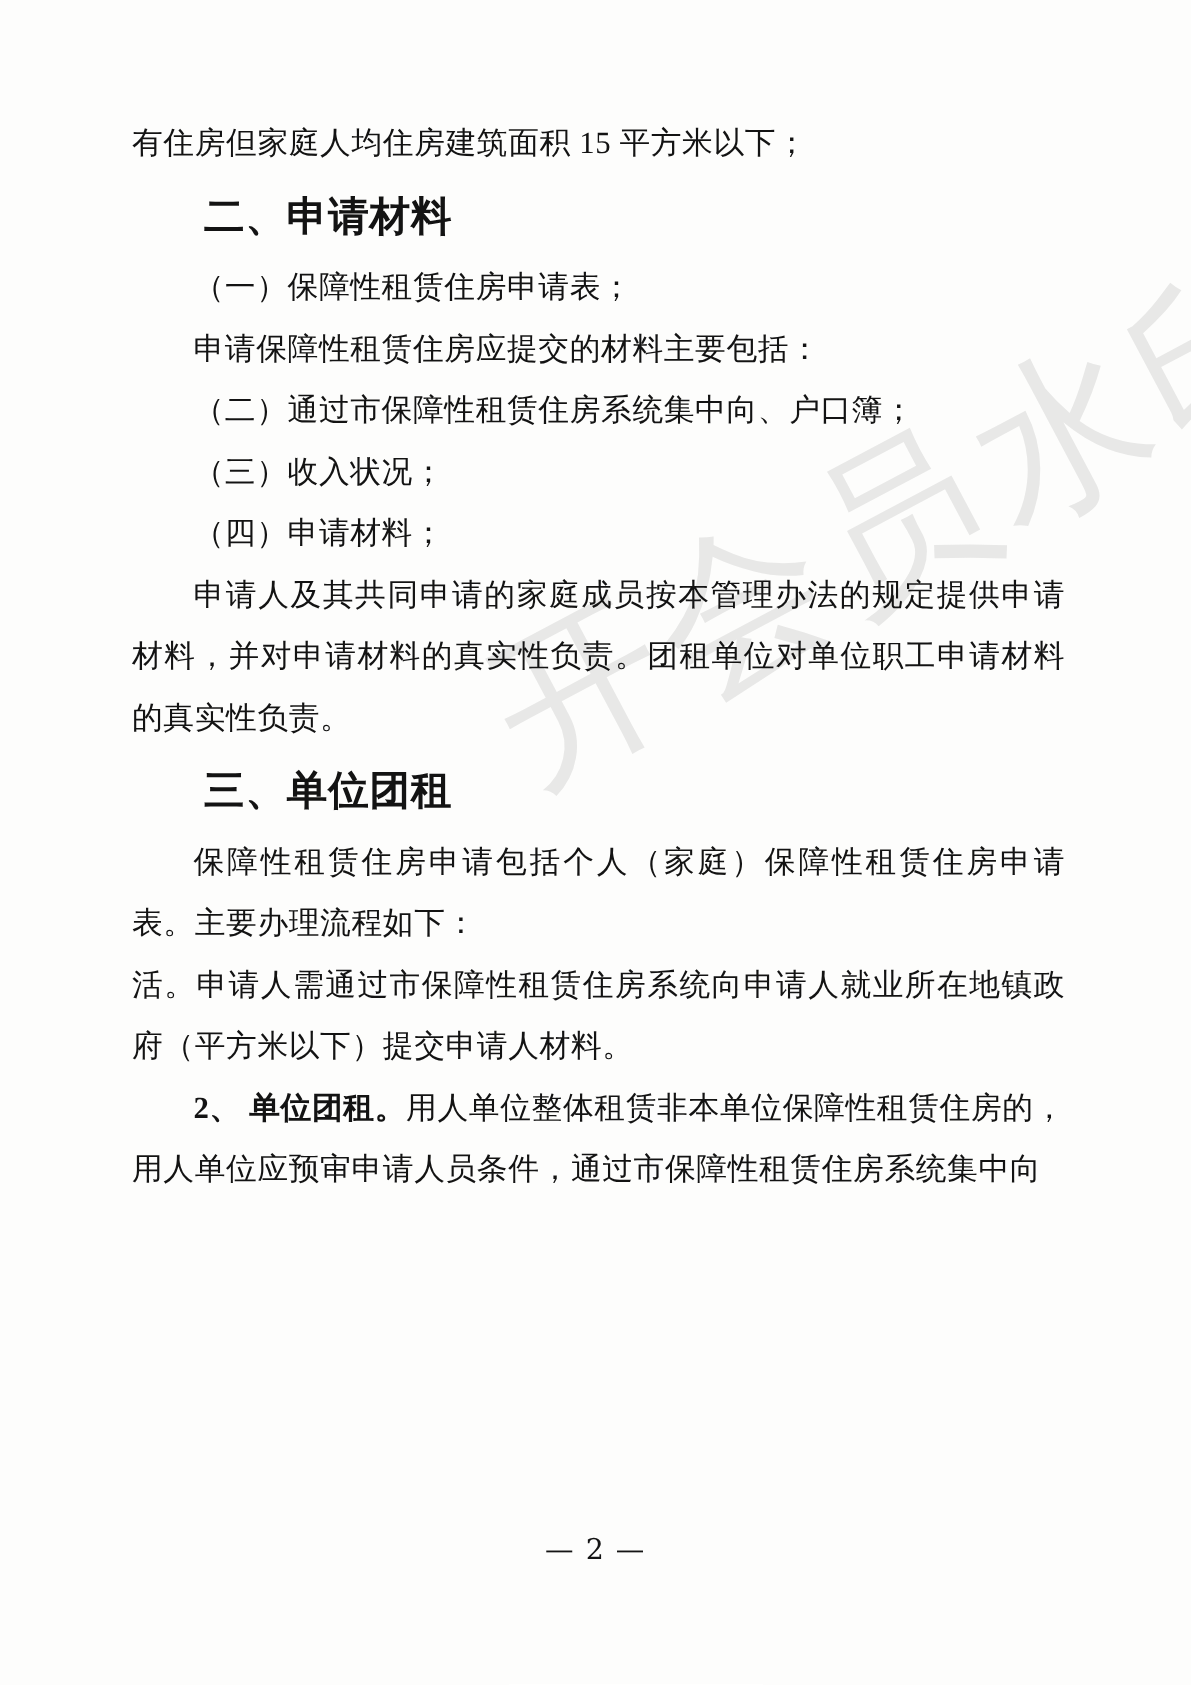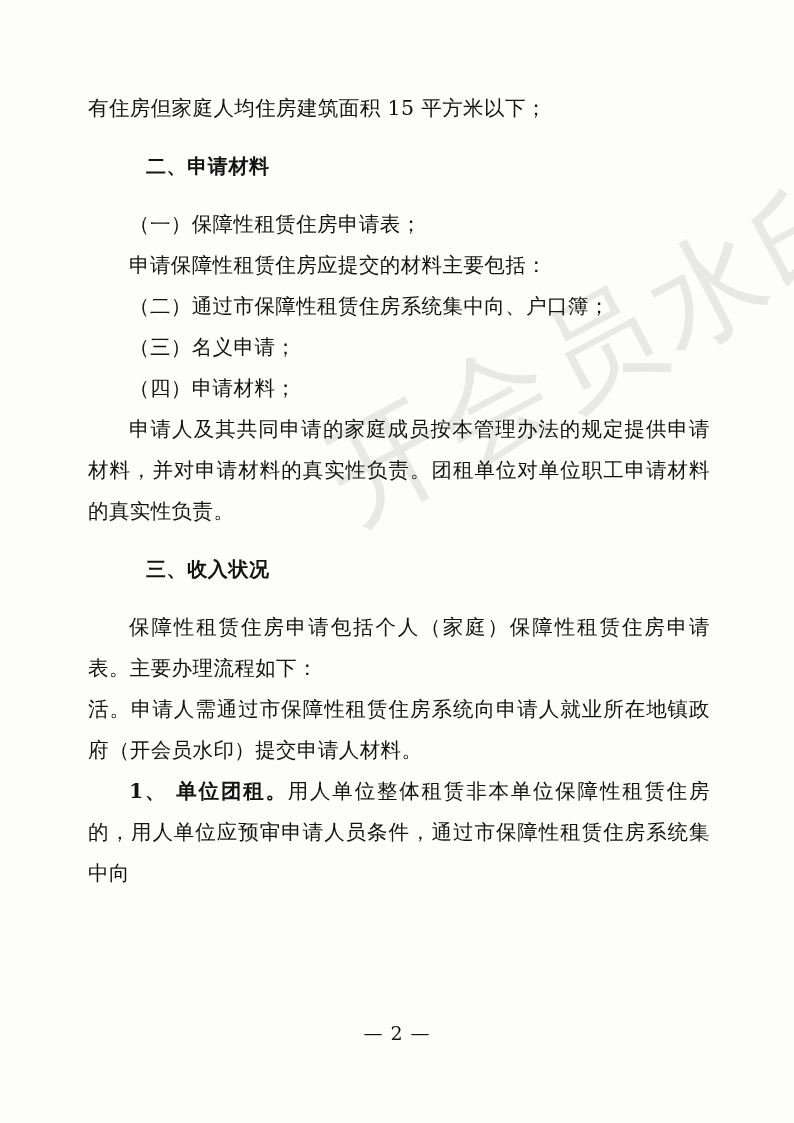--- a/index.html
+++ b/index.html
@@ -13,41 +13,42 @@
     height: 1123px;
     margin: 0 auto;
     background: #fdfdfc;
     overflow: hidden;
     font-family: "DejaVu Serif", "Liberation Serif", serif;
     color: #131313;
   }
   .content {
     position: absolute;
     left: 88px;
-    top: 88px;
+    top: 76px;
     width: 622px;
+    font-family: Liberation Serif, serif;
   }
   .para {
     font-size: 20.5px;
     line-height: 41px;
     text-align: justify;
     text-justify: inter-ideograph;
     margin: 0 0 0 0;
     letter-spacing: 0.4px;
   }
   .indent {
     text-indent: 41px;
   }
   .heading {
-    font-size: 20px;
+    font-size: 27px;
     line-height: 41px;
     text-indent: 41px;
     font-weight: bold;
     letter-spacing: 0.6px;
-    margin: 17px;
+    margin: 7px;
   }
   .bold-lead {
     font-weight: bold;
   }
   .pagenum {
     position: absolute;
     left: 0;
     right: 0;
     top: 1022px;
     text-align: center;
@@ -84,33 +85,33 @@
 
 
     <p class="heading">二、申请材料</p>
 
     <p class="para indent">（一）保障性租赁住房申请表；</p>
 
     <p class="para indent">申请保障性租赁住房应提交的材料主要包括：</p>
 
     <p class="para indent">（二）通过市保障性租赁住房系统集中向、户口簿；</p>
 
-    <p class="para indent">（三）名义申请；</p>
+    <p class="para indent">（三）收入状况；</p>
 
     <p class="para indent">（四）申请材料；</p>
 
     <p class="para indent">申请人及其共同申请的家庭成员按本管理办法的规定提供申请材料，并对申请材料的真实性负责。团租单位对单位职工申请材料的真实性负责。</p>
 
-    <p class="heading">三、收入状况</p>
+    <p class="heading">三、单位团租</p>
 
     <p class="para indent">保障性租赁住房申请包括个人（家庭）保障性租赁住房申请表。主要办理流程如下：</p>
 
 
 
-    <p class="para">活。申请人需通过市保障性租赁住房系统向申请人就业所在地镇政府（开会员水印）提交申请人材料。</p>
+    <p class="para">活。申请人需通过市保障性租赁住房系统向申请人就业所在地镇政府（平方米以下）提交申请人材料。</p>
 
-    <p class="para indent"><span class="bold-lead">1、 单位团租。</span><span>用人单位整体租赁非本单位保障性租赁住房的，用人单位应预审申请人员条件，通过市保障性租赁住房系统集中向</span></p>
+    <p class="para indent"><span class="bold-lead">2、 单位团租。</span><span>用人单位整体租赁非本单位保障性租赁住房的，用人单位应预审申请人员条件，通过市保障性租赁住房系统集中向</span></p>
 
   </div>
 
   <div class="pagenum">— 2 —</div>
 
 </div>
 
 </body></html>

